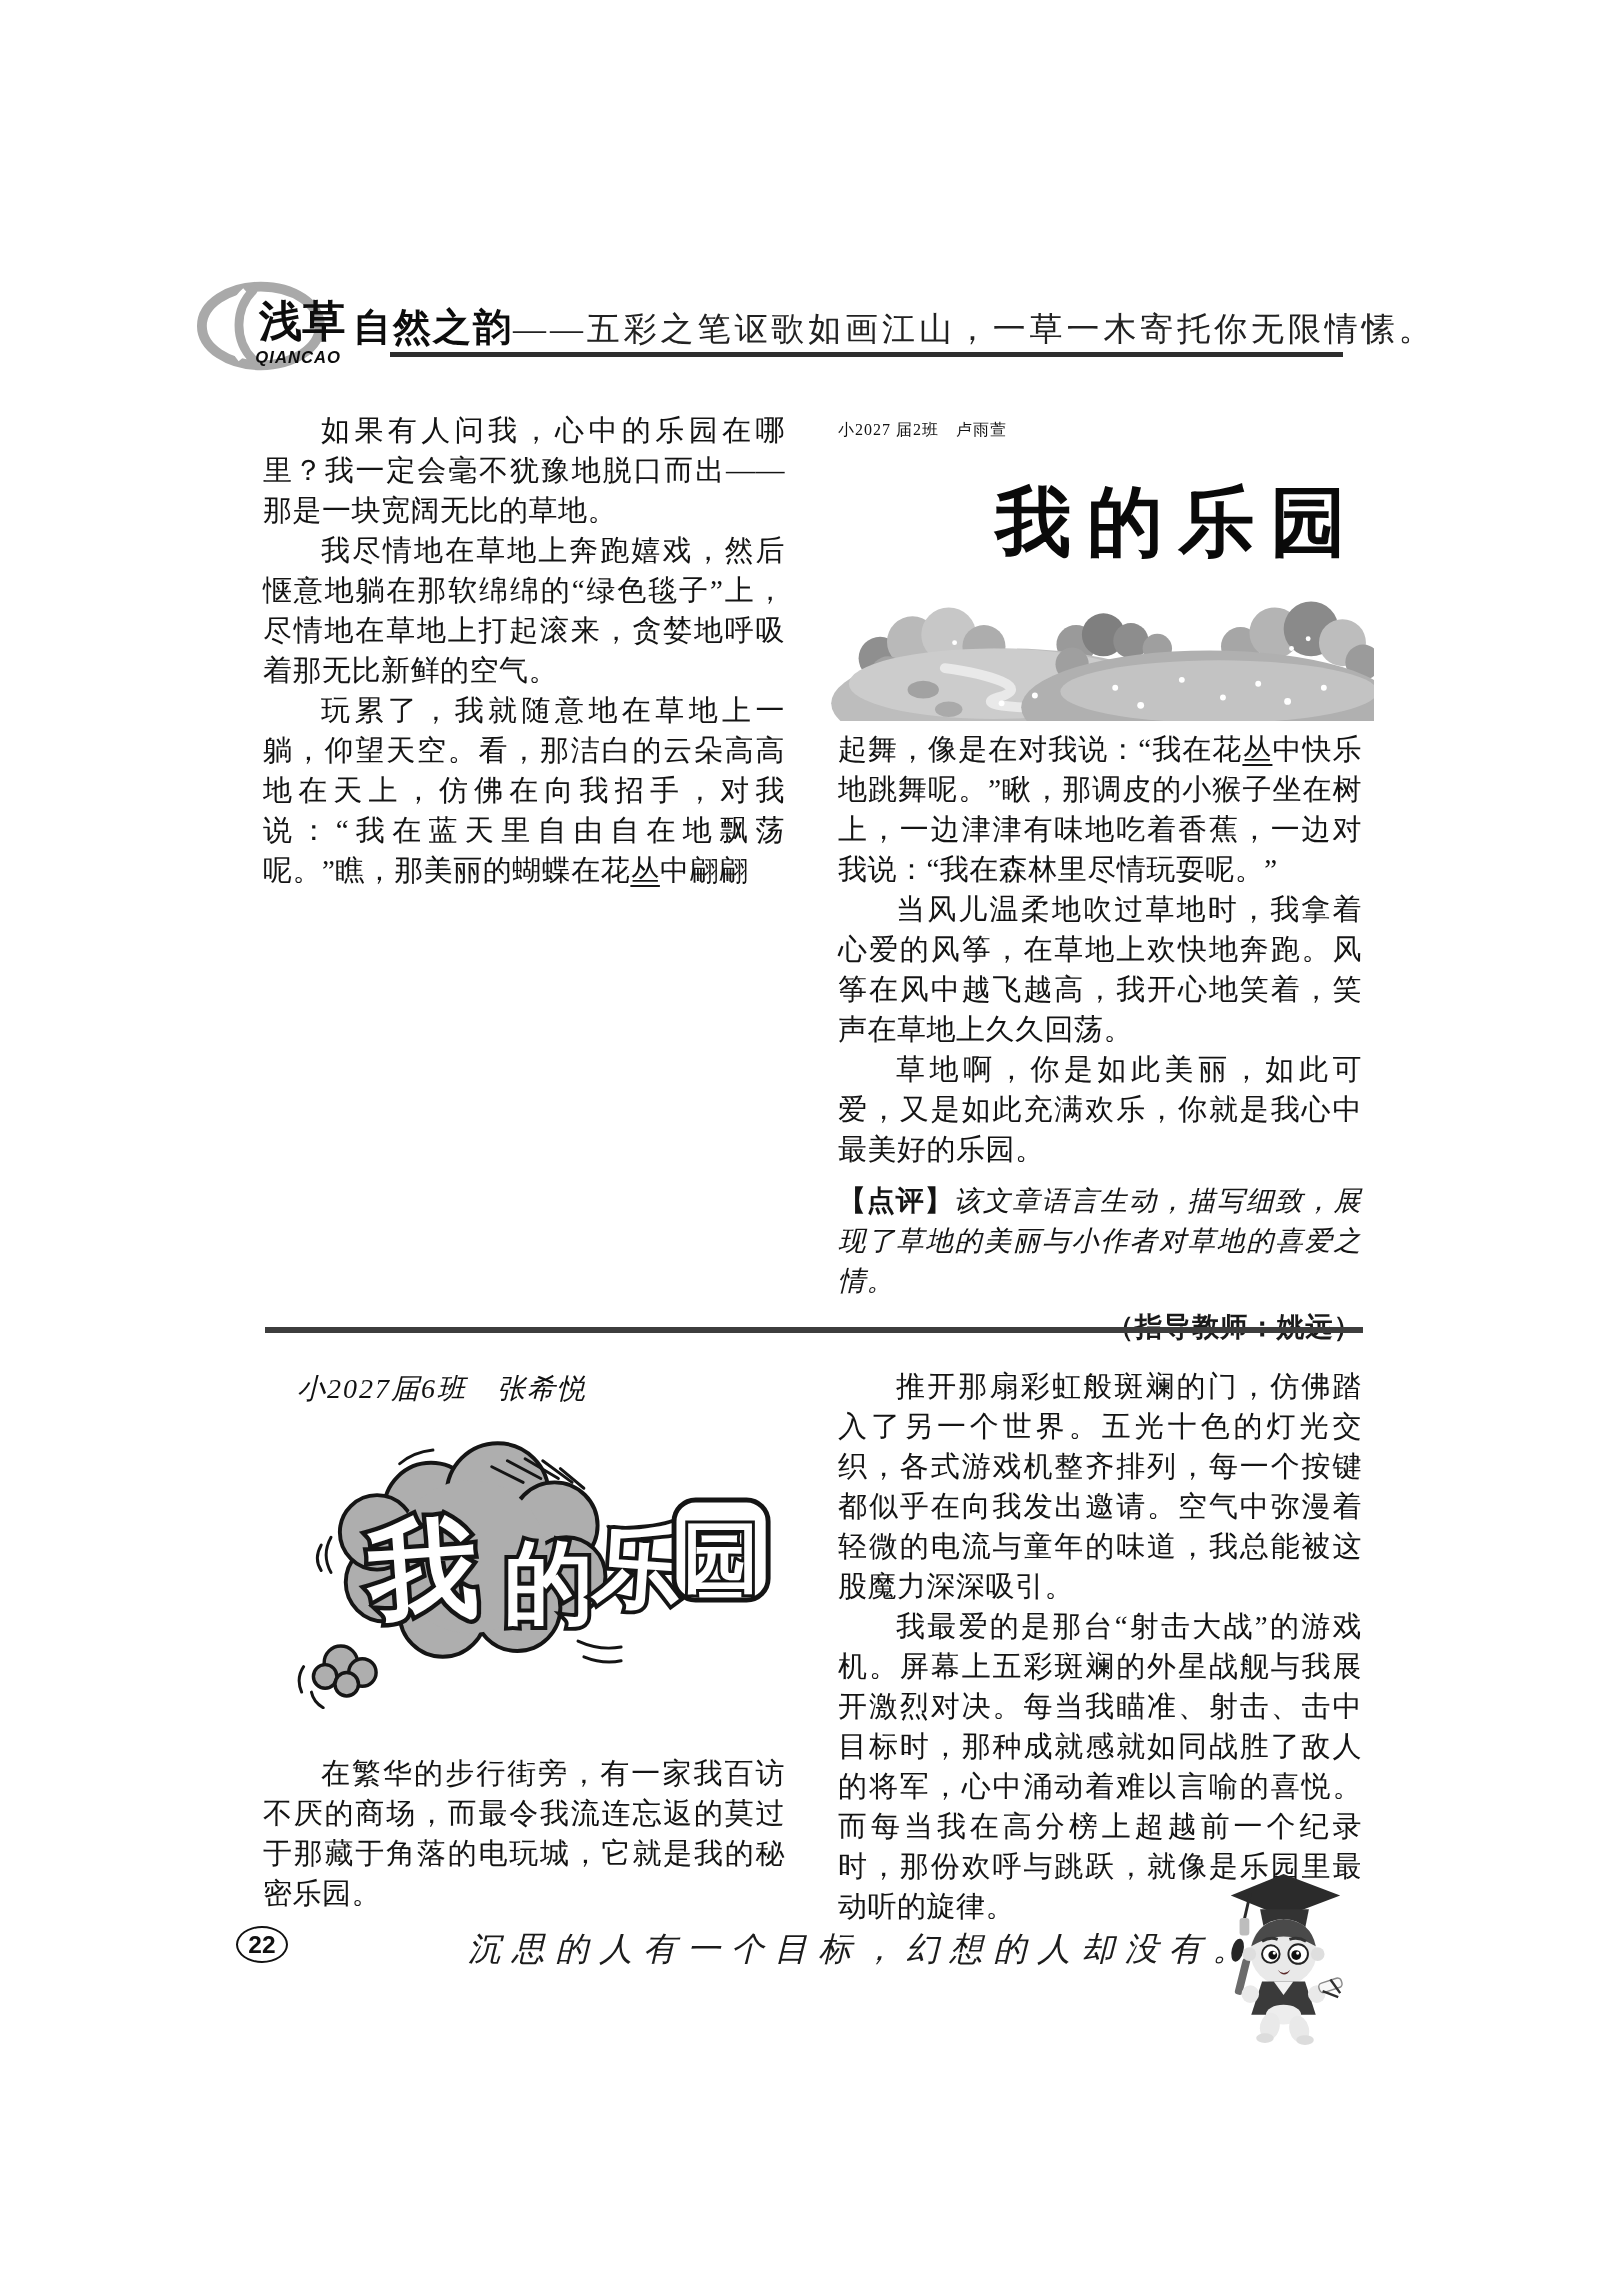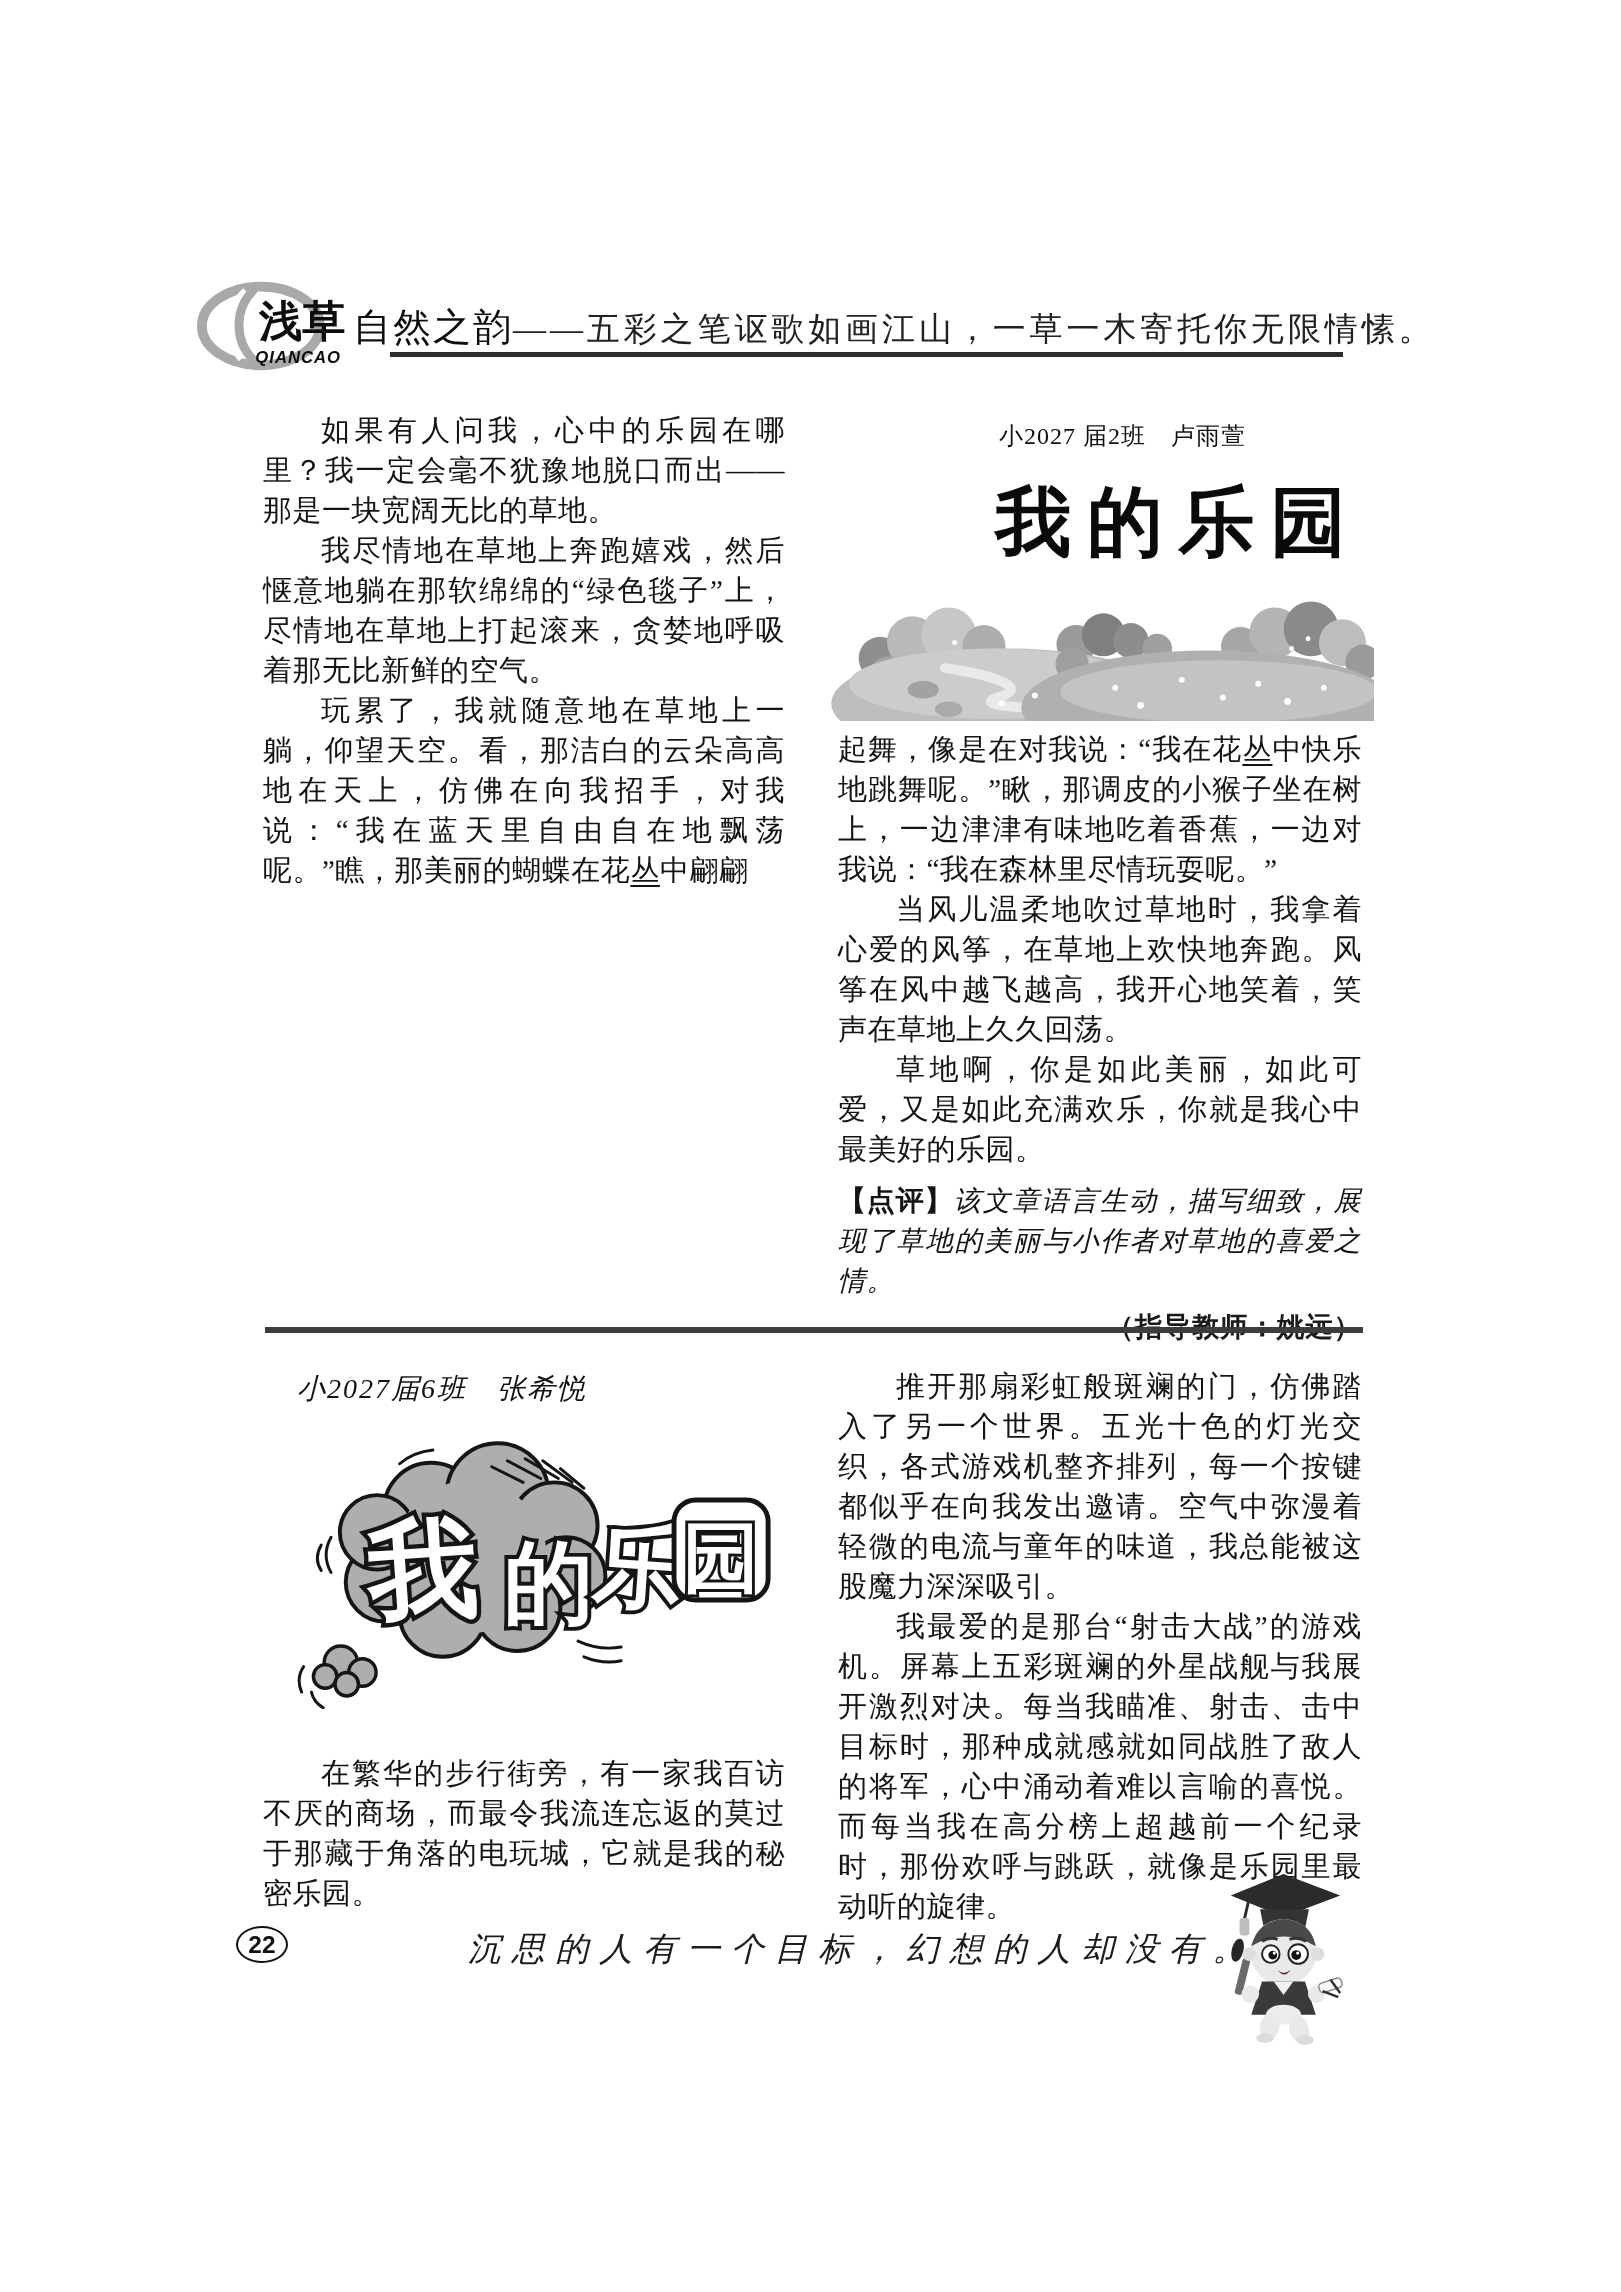--- a/index.html
+++ b/index.html
@@ -5,33 +5,33 @@
   html,body{margin:0;padding:0;}
   body{
     width:1621px;height:2293px;position:relative;background:#ffffff;
     font-family:"Liberation Serif","DejaVu Serif",serif;color:#1a1a1a;
     overflow:hidden;
   }
   .abs{position:absolute;}
   
   .logo-box{left:196px;top:267px;width:172px;height:116px;}
   .col-header{left:353px;top:302px;width:990px;display:flex;align-items:baseline;white-space:nowrap;}
-  .col-title{font-family:"Liberation Sans","DejaVu Sans",sans-serif;font-weight:400;font-size:38px;letter-spacing:2px;color:#0d0d0d;}
+  .col-title{font-family:"Liberation Sans","DejaVu Sans",sans-serif;font-weight:700;font-size:38px;letter-spacing:2px;color:#0d0d0d;}
   .col-tagline{font-size:33px;letter-spacing:3.9px;color:#222;font-family:"Liberation Serif","DejaVu Serif",serif;}
   .header-rule{left:390px;top:352px;width:953px;height:4.9px;background:#2e2e2e;}
   
   .body-text p{
     margin:0;font-size:29px;line-height:40px;letter-spacing:0.5px;
     text-align:justify;text-indent:2em;color:#141414;
   }
   .body-text p.no-indent{text-indent:0;}
   .body-text u{text-decoration:underline;text-underline-offset:4.9px;text-decoration-thickness:2px;}
   .e1-left{left:263px;top:410px;width:522px;}
-  .e1-author{left:838px;top:420px;width:524px;text-align:right;padding-right:116px;box-sizing:border-box;
-    font-size:24px;letter-spacing:1px;color:#111;}
+  .e1-author{left:838px;top:420px;width:524px;text-align:left;padding-right:116px;box-sizing:border-box;
+    font-size:16px;letter-spacing:1px;color:#111;}
   .e1-title{left:838px;top:472px;width:524px;text-align:right;
     font-weight:900;font-size:76px;letter-spacing:15.7px;color:#0a0a0a;
     font-family:"Liberation Serif","DejaVu Serif",serif;}
   .meadow{left:829px;top:578px;width:545px;height:143px;}
   .e1-right{left:838px;top:729px;width:524px;}
   .e1-comment{left:838px;top:1181px;width:524px;}
   .e1-comment .cmt{margin:0;font-size:27.4px;line-height:40px;text-align:justify;color:#141414;}
   .cmt-label{font-family:"Liberation Sans","DejaVu Sans",sans-serif;font-weight:bold;font-style:normal;font-size:28px;}
   .cmt-body{font-style:italic;letter-spacing:1px;}
   .teacher-line{margin:7.8px 0 0 0;text-align:right;font-family:"Liberation Sans","DejaVu Sans",sans-serif;

